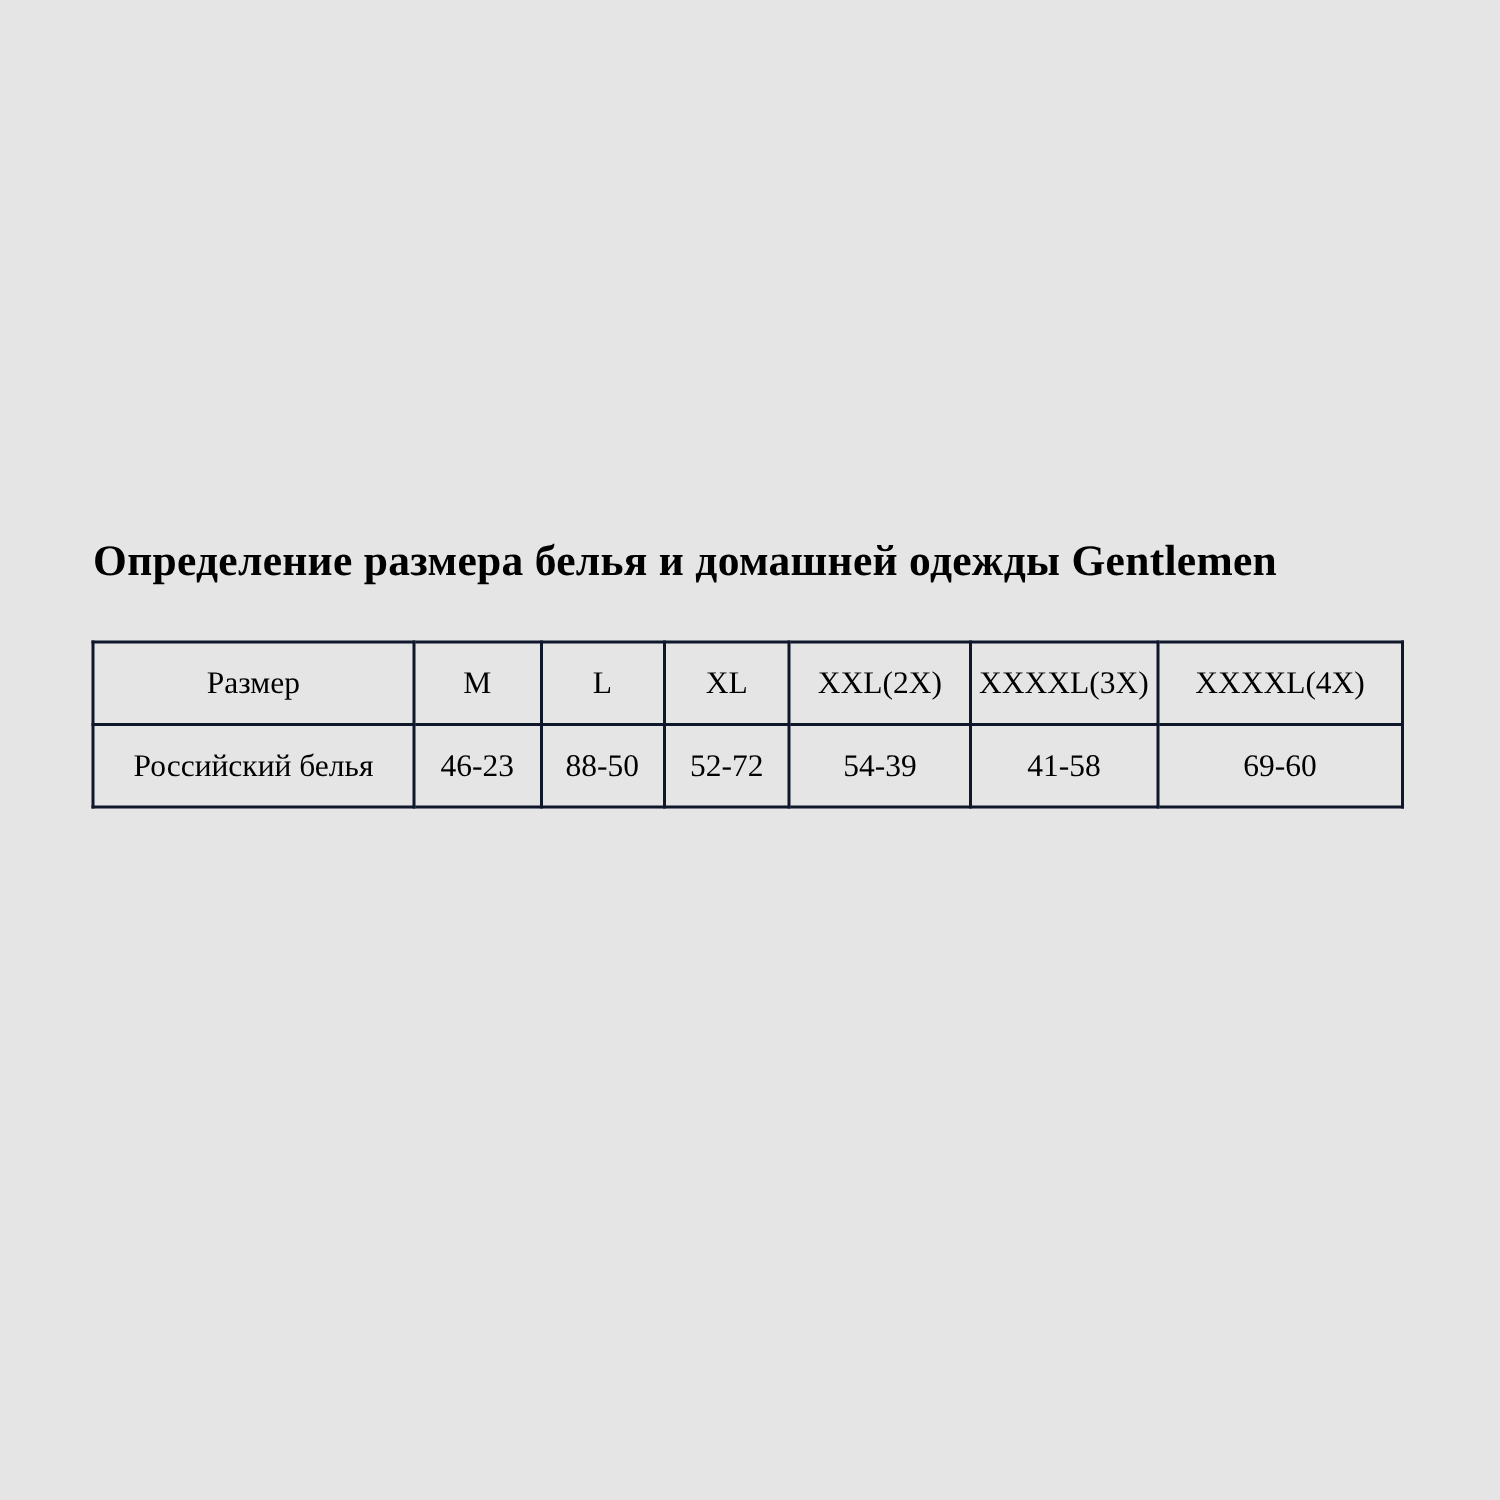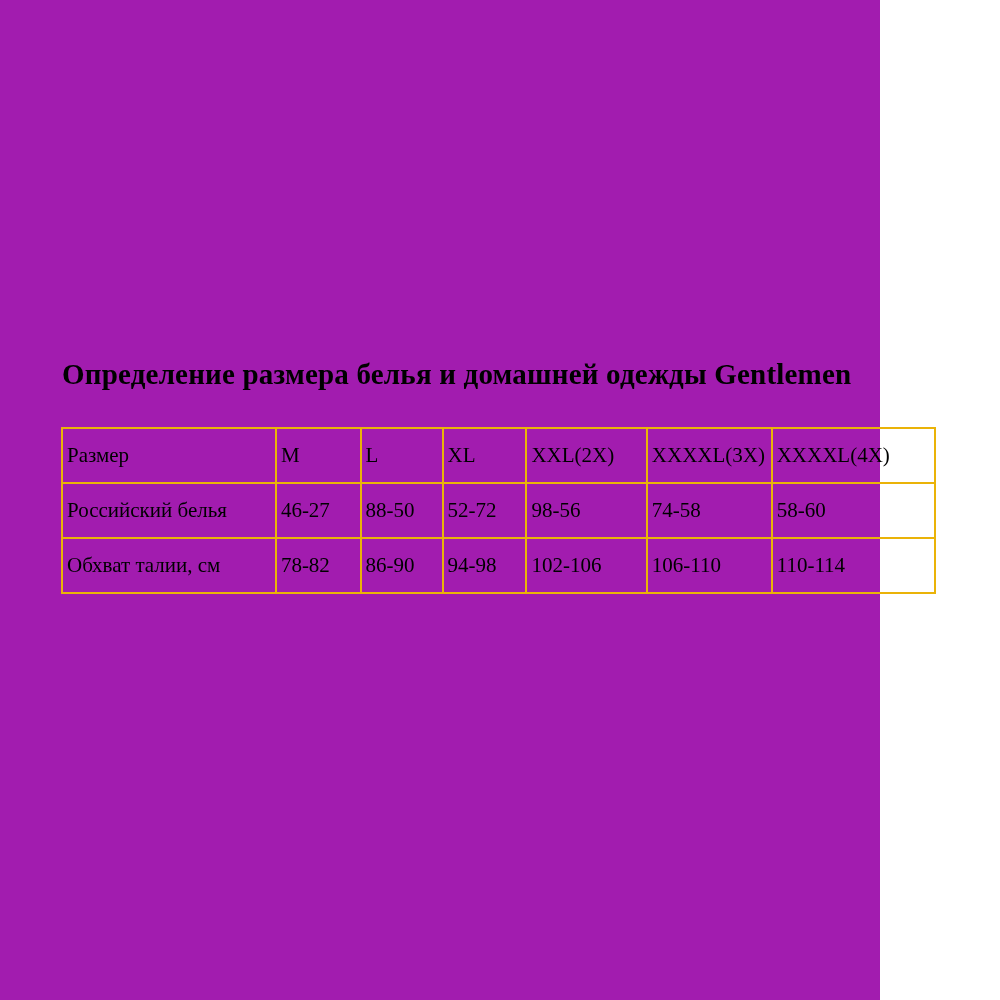--- a/index.html
+++ b/index.html
@@ -6,45 +6,45 @@
   html, body {
     width: 1000px;
     height: 1000px;
     background: #ffffff;
     font-family: "Liberation Serif", "DejaVu Serif", serif;
     color: #000000;
     overflow: hidden;
   }
   .page {
     position: relative;
-    width: 880px;
+    width: 1000px;
     height: 1000px;
-    background: #a21caf;
+    background: #e5e5e5;
   }
   .doc-title {
     position: absolute;
     left: 62px;
     top: 358px;
     width: 915px;
     font-size: 29px;
     font-weight: bold;
     letter-spacing: 0.2px;
     white-space: nowrap;
   }
   table.size-table {
     position: absolute;
     left: 61px;
     top: 427px;
     width: 875px;
     border-collapse: collapse;
     table-layout: fixed;
   }
   table.size-table td {
-    border: 2px solid #eab308;
-    text-align: left;
+    border: 2px solid #0f172a;
+    text-align: center;
     vertical-align: middle;
     height: 55px;
     font-size: 21px;
     padding: 2px 4px;
     margin-left: 36px;
   }
   col.c-label  { width: 24.5%; }
   col.c-m      { width: 9.7%; }
   col.c-l      { width: 9.4%; }
   col.c-xl     { width: 9.6%; }
@@ -74,32 +74,23 @@
         <td>Размер</td>
         <td>M</td>
         <td>L</td>
         <td>XL</td>
         <td>XXL(2X)</td>
         <td>XXXXL(3X)</td>
         <td>XXXXL(4X)</td>
       </tr>
       <tr>
         <td>Российский белья</td>
-        <td>46-27</td>
+        <td>46-23</td>
         <td>88-50</td>
         <td>52-72</td>
-        <td>98-56</td>
-        <td>74-58</td>
-        <td>58-60</td>
-      </tr>
-      <tr>
-        <td>Обхват талии, см</td>
-        <td>78-82</td>
-        <td>86-90</td>
-        <td>94-98</td>
-        <td>102-106</td>
-        <td>106-110</td>
-        <td>110-114</td>
+        <td>54-39</td>
+        <td>41-58</td>
+        <td>69-60</td>
       </tr>
     </tbody>
   </table>
 
 </div>
 
 </body></html>

